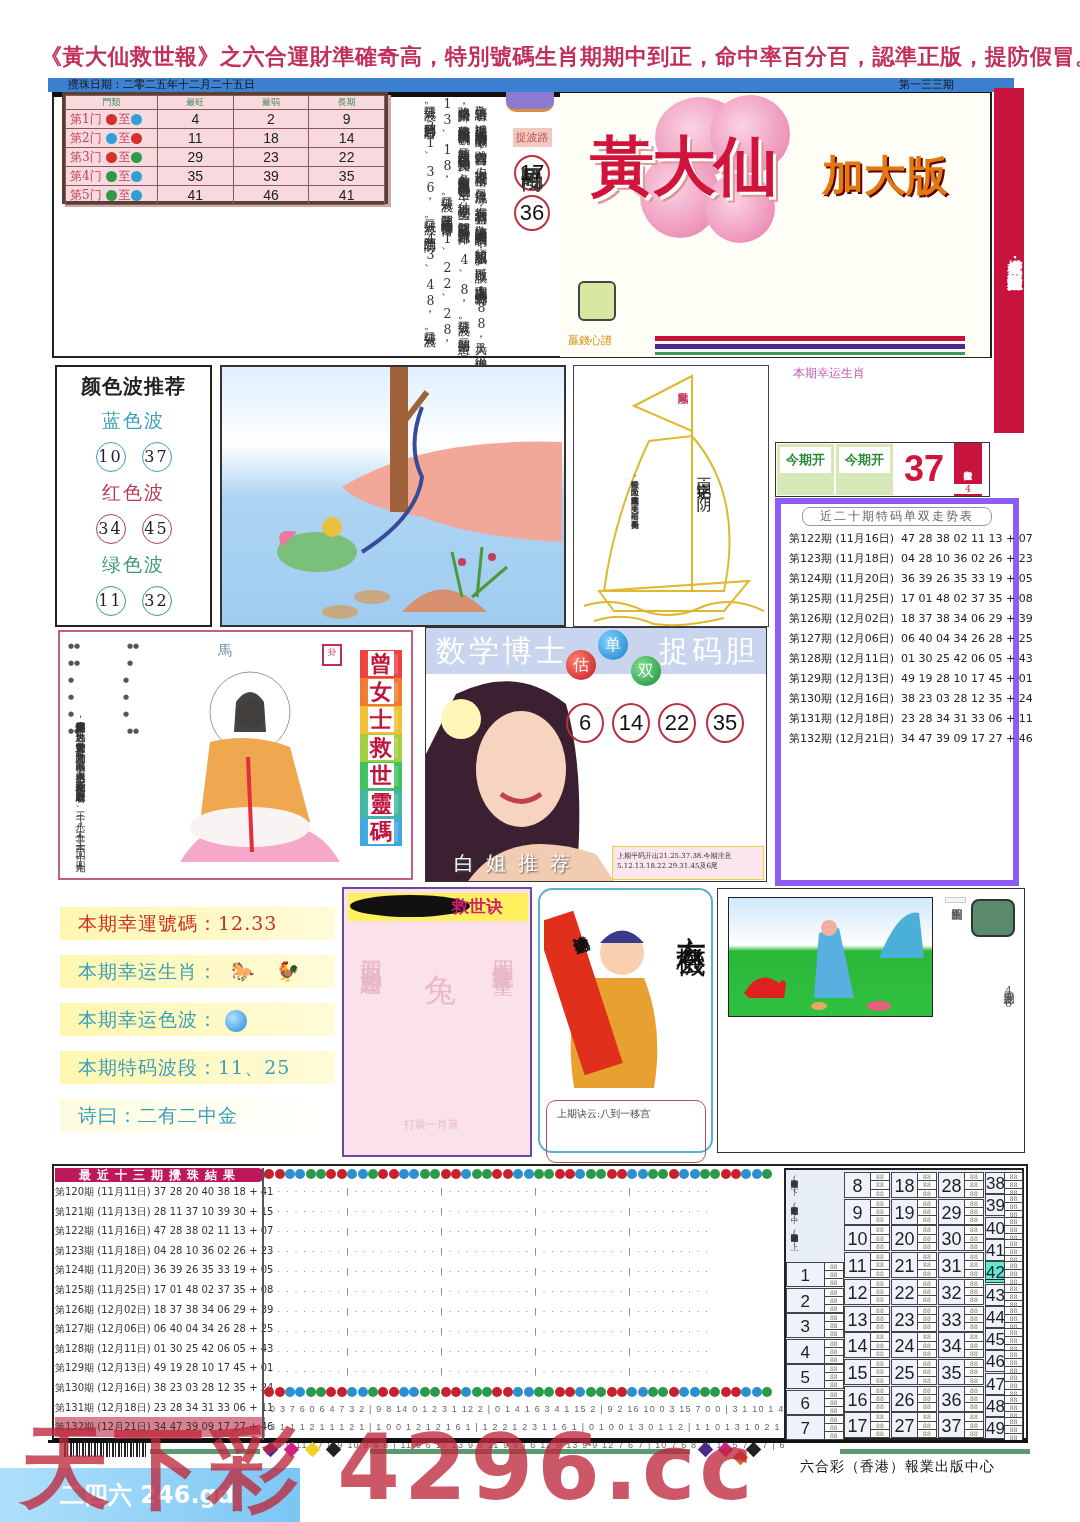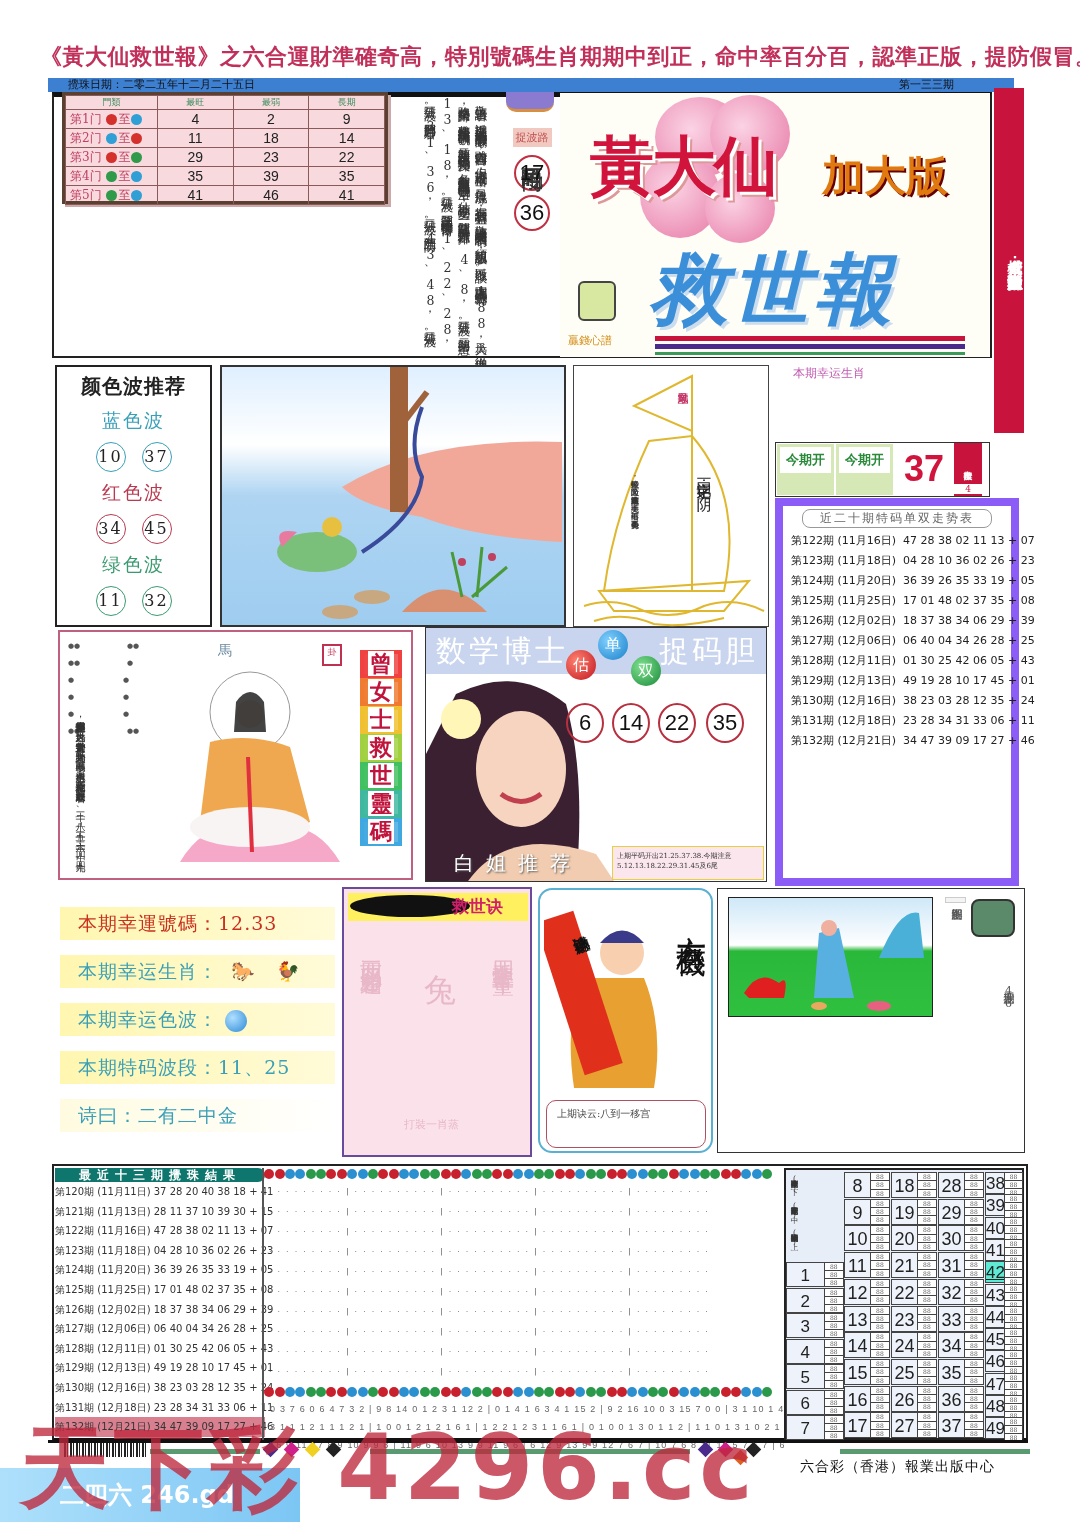--- a/index.html
+++ b/index.html
@@ -36,36 +36,36 @@
 .boat{left:573px;top:365px;width:196px;height:262px;border:1px solid #444;background:#fff}
 .sched{left:775px;top:365px;width:215px;height:75px;font-size:8px;color:#666;font-family:"DejaVu Sans",sans-serif}
 .sched .st{color:#c05ab0;font-size:12px;margin-left:18px;margin-bottom:2px}
 .sched li{list-style:none;line-height:11px;white-space:nowrap;overflow:hidden}
 .sched li:before{content:"●";color:#b0306a;margin-right:2px}
 .openbox{left:775px;top:442px;width:215px;height:55px;border:1px solid #333;display:flex}
 .ob{background:#d5e8b5;width:57px;margin:1px;position:relative}
 .ob span{display:block;background:#fff;margin:3px;text-align:center;color:#2a8a3a;font-weight:bold;font-size:13px;font-family:"DejaVu Sans",sans-serif;padding:4px 0}
 .bignum{width:60px;text-align:center;font-family:"Liberation Sans",sans-serif;font-size:36px;font-weight:bold;color:#d0143c;line-height:52px}
 .yr{width:28px;background:#c8143c;color:#fff;font-size:9px;text-align:center;line-height:10px;padding-top:3px}
-.trend{left:775px;top:498px;width:244px;height:388px;border:8px solid #8b5cf6;background:#fff;font-family:"DejaVu Sans",sans-serif}
+.trend{left:775px;top:498px;width:244px;height:388px;border:6px solid #8b5cf6;background:#fff;font-family:"DejaVu Sans",sans-serif}
 .trend .tt{margin:3px auto 3px;width:190px;text-align:center;border:1.5px solid #999;border-radius:8px;font-size:12px;color:#666;letter-spacing:2px;font-family:"DejaVu Serif",serif}
 .trend .tr{font-size:11px;line-height:20px;padding-left:8px;white-space:nowrap;color:#222}
 .goddess{left:58px;top:630px;width:355px;height:250px;border:2px solid #c06080;background:#fff;overflow:hidden}
 .rainbow{position:absolute;left:300px;top:18px;width:42px;height:224px;border-radius:3px}
 .rb{height:28px;text-align:center;font-size:22px;font-weight:bold;color:#c0143c;font-family:"DejaVu Sans",sans-serif;line-height:28px}
 .doctor{left:425px;top:627px;width:342px;height:255px;border:1px solid #333;background:#fff;overflow:hidden}
 .doctor .head{position:absolute;left:0;top:0;width:100%;height:46px;background:#c9d5ee;color:#fff;font-size:30px;line-height:46px;padding-left:10px;letter-spacing:3px}
 .doctor .head .r{position:absolute;right:8px}
 .dcirc{position:absolute;top:75px;width:38px;height:40px;border:2px solid #b83040;border-radius:50%;font-family:"Liberation Sans",sans-serif;font-size:22px;text-align:center;line-height:36px;color:#111}
 .lucky{left:60px;width:275px;height:33px;background:linear-gradient(90deg,#fff6b0,#fffbd8);font-size:19px;padding-left:18px;line-height:33px;letter-spacing:1px}
 .jue{left:342px;top:887px;width:190px;height:270px;border:2px solid #6a4a9a;background:#fbe2ea}
 .xuan{left:538px;top:888px;width:175px;height:265px;border:2px solid #5ab0d0;border-radius:14px;background:#fff}
 .lastpic{left:717px;top:888px;width:308px;height:265px;border:1.5px solid #333;background:#fff}
 .results{left:55px;top:1168px;width:210px;height:270px;font-family:"DejaVu Sans",sans-serif}
-.results .h{background:#0f766e;color:#fff;font-weight:bold;font-size:12px;text-align:center;border-radius:0 10px 10px 0;letter-spacing:6px;line-height:14px}
+.results .h{background:#be185d;color:#fff;font-weight:bold;font-size:12px;text-align:center;border-radius:0 10px 10px 0;letter-spacing:6px;line-height:14px}
 .results .r{font-size:10px;line-height:19.6px;white-space:nowrap;color:#333}
 .grid{left:262px;top:1168px;width:522px;height:272px;border-left:2px solid #555}
 .ballrow{display:flex;height:14px;gap:0}
 .sb{width:10px;height:10px;border-radius:50%;margin:1px 0.2px;font-size:6px;color:#fff;text-align:center;line-height:10px}
 .dotrow{height:20px;border-bottom:none;font-size:8px;color:#555;letter-spacing:6px;padding-left:5px;line-height:20px;white-space:nowrap;overflow:hidden}
 .numrow{height:18px;font-size:9px;color:#666;white-space:nowrap;overflow:hidden;padding-left:6px;letter-spacing:1.2px;font-family:"Liberation Sans",sans-serif;line-height:18px}
 .ngrid{left:784px;top:1168px;width:240px;height:272px;border:2px solid #222;background:#e8eef8}
 .footer{left:800px;top:1458px;font-size:14px;font-family:"DejaVu Sans",sans-serif;color:#111;letter-spacing:1px}
 .watermark{left:20px;top:1408px;font-size:90px;font-weight:bold;color:rgba(190,40,60,0.78);font-family:"DejaVu Sans",sans-serif;letter-spacing:4px;white-space:nowrap}
 .corner{left:0;top:1468px;width:300px;height:54px;background:linear-gradient(90deg,#aee0fb,#7cc6f4);color:#fff;font-size:24px;font-weight:bold;line-height:54px;padding-left:60px;font-family:"DejaVu Sans",sans-serif}
@@ -139,21 +139,20 @@
   <div class="circ">36</div>
 </div>
 
 <div class="abs logo">
   <div class="peach" style="left:95px;top:4px;width:90px;height:80px"></div>
   <div class="peach" style="left:150px;top:2px;width:80px;height:78px"></div>
   <div class="peach" style="left:80px;top:60px;width:80px;height:85px"></div>
   <div class="peach" style="left:145px;top:80px;width:70px;height:70px"></div>
   <div class="t1">黃大仙</div>
   <div class="t2">加大版</div>
-  <div class="t3">救世報</div>
   <div style="position:absolute;left:18px;top:188px;width:38px;height:40px;background:#d8e8a0;border:2px solid #444;border-radius:6px"></div>
   <div style="position:absolute;left:8px;top:240px;font-size:11px;color:#d4901c;font-family:'DejaVu Sans',sans-serif">贏錢心譜</div>
   <div class="rstripe" style="top:243px;width:310px;background:#c8143c"></div>
   <div class="rstripe" style="top:251px;width:310px;background:#4a2a8a"></div>
   <div class="rstripe" style="top:259px;width:310px;background:#3a9a5a;height:3px"></div>
 </div>
 
 <div class="abs redside vtext">六合權威：黃大仙救世報加大版强勢出版！</div>
 
 <div class="abs wavebox" id="wavebox">
@@ -317,21 +316,21 @@
 
 <div class="abs xuan">
   <svg style="position:absolute;left:4px;top:8px" width="125" height="195" viewBox="0 0 125 195">
     <path d="M30 190 Q20 120 40 80 L100 80 Q120 130 110 190Z" fill="#e8a030"></path>
     <circle cx="78" cy="55" r="22" fill="#f8d0b0"></circle>
     <path d="M56 45 Q78 20 100 45Z" fill="#3a3a8a"></path>
     <rect x="15" y="15" width="40" height="160" fill="#e0301c" transform="rotate(-18 35 95)"></rect>
   </svg>
   <div class="vtext" style="position:absolute;left:24px;top:35px;font-size:16px;color:#111;transform:rotate(-18deg)">小财神赢钱诀</div>
   <div class="vtext" style="position:absolute;left:130px;top:22px;font-size:30px;color:#111;letter-spacing:4px">六有玄機</div>
-  <div style="position:absolute;left:6px;top:210px;width:160px;height:48px;border:1.5px solid #b05060;border-radius:10px;font-size:10px;padding:6px 10px;color:#444">上期诀云:八到一移宫</div>
+  <div style="position:absolute;left:6px;top:210px;width:160px;height:63px;border:1.5px solid #b05060;border-radius:10px;font-size:10px;padding:6px 10px;color:#444">上期诀云:八到一移宫</div>
 </div>
 
 <div class="abs lastpic">
   <div style="position:absolute;left:10px;top:8px;width:205px;height:120px;border:1.5px solid #222;background:linear-gradient(#cfe8f8 0%,#fff 40%,#2ab83a 45%,#30c040 100%)">
     <svg width="205" height="120" viewBox="0 0 205 120">
       <path d="M150 60 Q170 10 190 15 L195 60Z" fill="#4ab0d8"></path>
       <path d="M90 35 L110 30 L125 100 L85 100Z" fill="#58b0e0"></path>
       <circle cx="100" cy="30" r="8" fill="#f0b0a0"></circle>
       <path d="M15 95 Q30 70 50 85 Q60 75 55 100 L20 100Z" fill="#e02020"></path>
       <ellipse cx="90" cy="108" rx="8" ry="4" fill="#e8a860"></ellipse>

